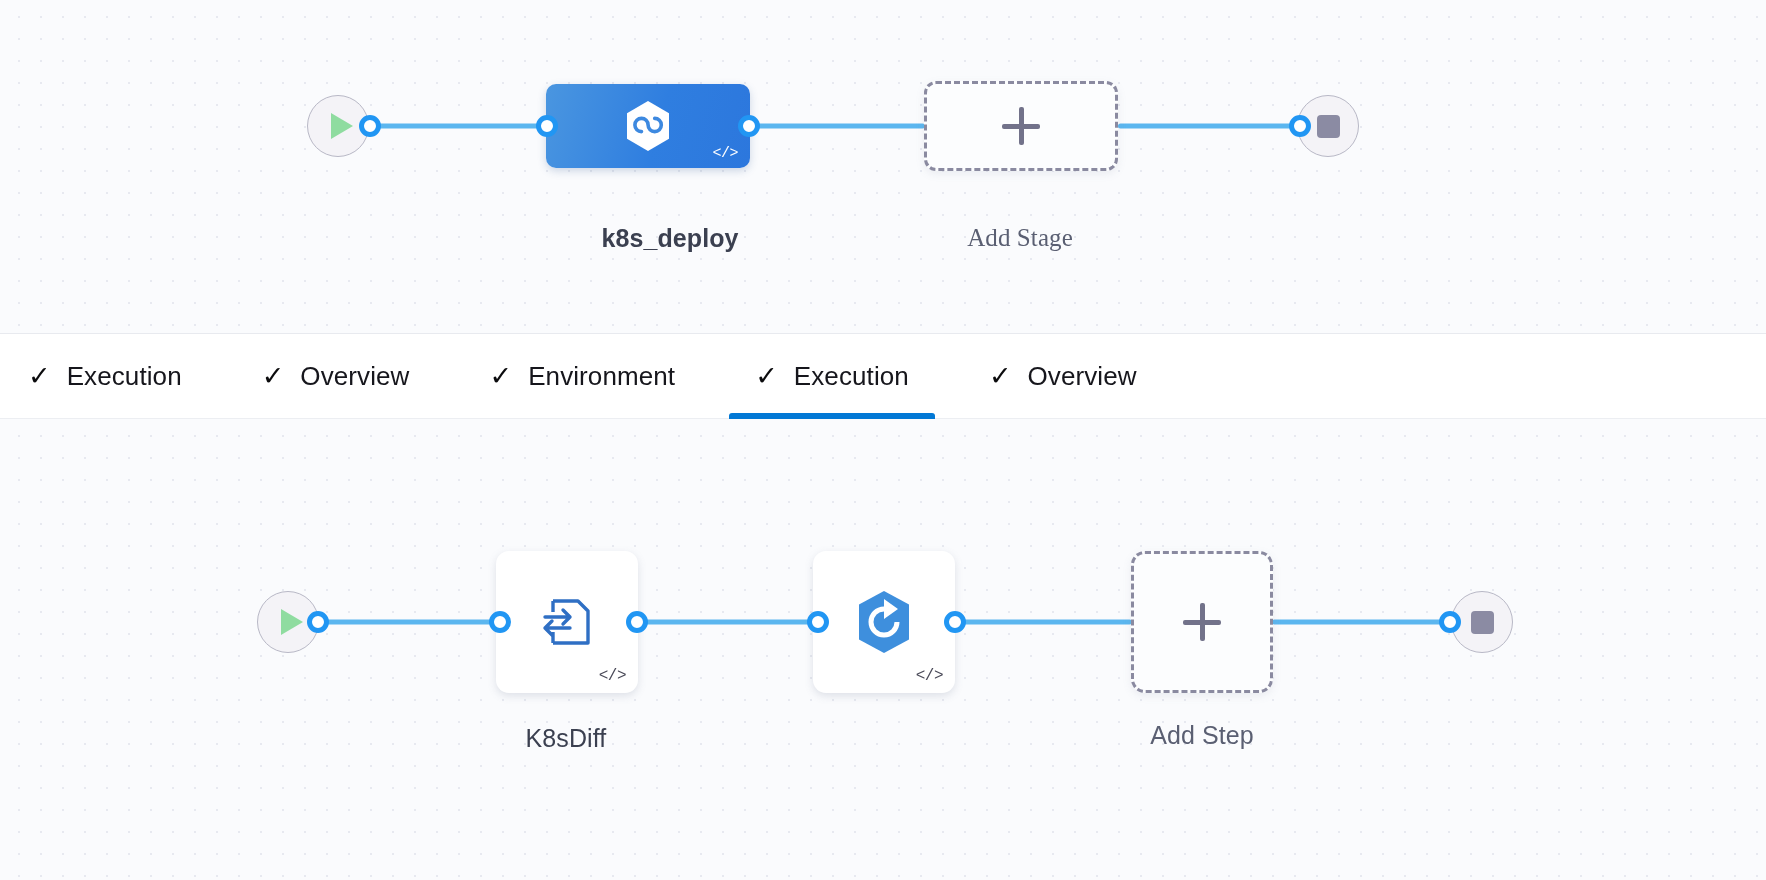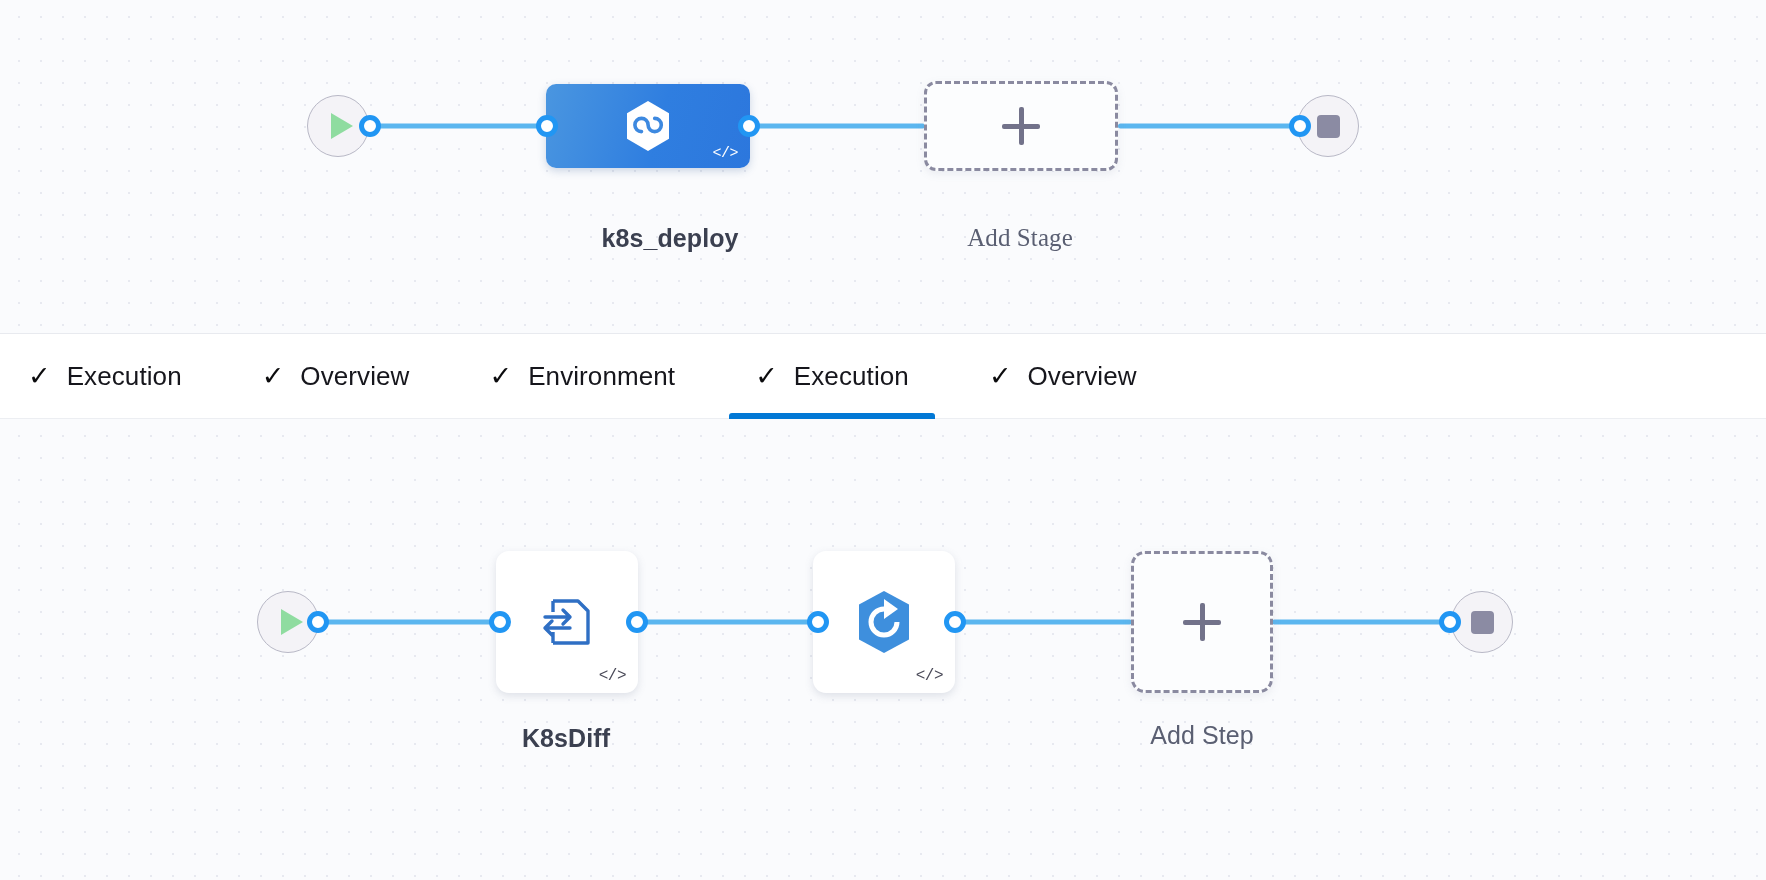--- a/index.html
+++ b/index.html
@@ -321,21 +321,21 @@
           <svg width="62" height="62" viewBox="0 0 62 62">
             <path d="M17 10 L42 10 L52 20 L52 52 L17 52" fill="none" stroke="#2f6fc4" stroke-width="3.4" stroke-linejoin="round"></path>
             <path d="M17 10 L17 21 M17 41 L17 52" stroke="#2f6fc4" stroke-width="3.4" stroke-linecap="butt"></path>
             <path d="M9 26 L34 26 M27 19 L34 26 L27 33" fill="none" stroke="#2f6fc4" stroke-width="3.4" stroke-linecap="round" stroke-linejoin="round"></path>
             <path d="M34 37 L9 37 M16 30 L9 37 L16 44" fill="none" stroke="#2f6fc4" stroke-width="3.4" stroke-linecap="round" stroke-linejoin="round"></path>
           </svg>
           <span class="codebadge">&lt;/&gt;</span>
         </div>
       </div>
       <div class="joint" style="left:637px; top:203px;"></div>
-      <div class="caption" style="left:566px; top:299px;font-weight:bold;">K8sDiff</div>
+      <div class="caption" style="left:566px; top:299px;">K8sDiff</div>
 
       <div class="joint" style="left:818px; top:203px;"></div>
       <div class="node" style="left:884px; top:203px;">
         <div class="step-card">
           <svg width="72" height="72" viewBox="0 0 72 72">
             <path d="M36 5 L61 18.5 L61 53.5 L36 67 L11 53.5 L11 18.5 Z" fill="#3e8fdd"></path>
             <path d="M36 21 a15 15 0 1 0 0 30 L63 51 L63 62 L36 62" fill="#ffffff" opacity="0"></path>
             <path d="M36 20.5 A15.5 15.5 0 1 0 36 51.5 L14 51.5 L14 60 L36 60" fill="none"></path>
             <path d="M51.5 36 A15.5 15.5 0 1 1 36 20.5 L36 13 L50 23 L36 33 L36 25.5
                      A10.5 10.5 0 1 0 46.5 36 Z" fill="#ffffff"></path>

